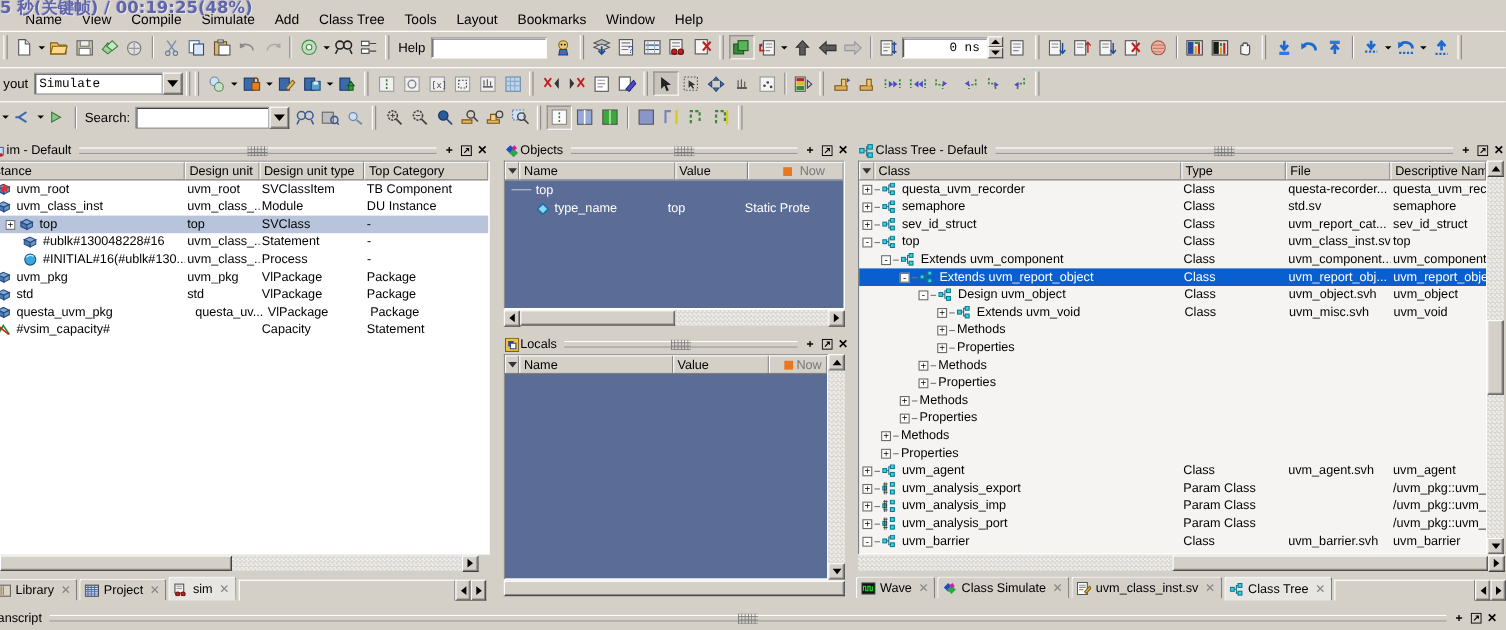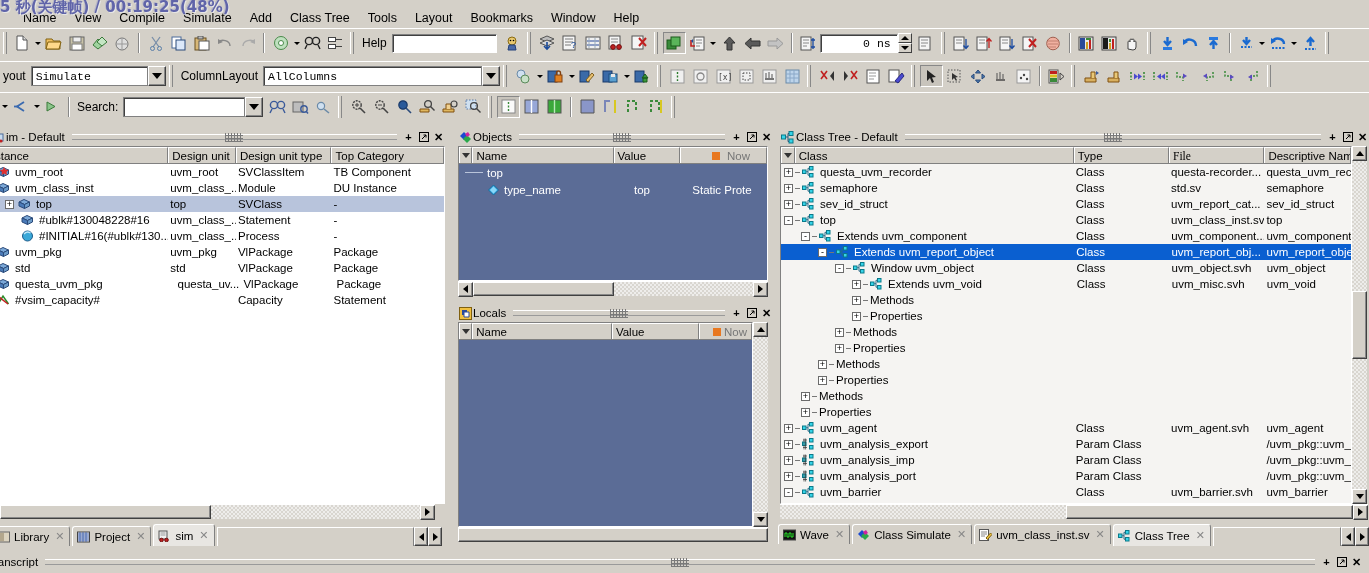--- a/index.html
+++ b/index.html
@@ -515,27 +515,20 @@
 
   <div class="tbrow" id="tb2">
     <div class="tgrp" style="padding-left:0">
       <span class="tlabel">yout</span>
       <div class="combo" style="width:135px">
         <div class="cbox" style="flex:1">Simulate</div>
         <div class="cbtn"></div>
       </div>
     </div>
     <div class="grip"></div>
-    <div class="tgrp">
-      <span class="tlabel">ColumnLayout</span>
-      <div class="combo" style="width:237px">
-        <div class="cbox" style="flex:1">AllColumns</div>
-        <div class="cbtn"></div>
-      </div>
-    </div>
     <div class="grip"></div>
     <div class="tgrp">
       <div class="tbtn">
         <svg width="17" height="15" viewBox="0 0 17 15">
             <circle cx="6" cy="5" r="4" fill="#cfe0f0" stroke="#6a8aa8"></circle>
             <circle cx="10" cy="10" r="4" fill="#c8e0c8" stroke="#5a8a5a"></circle>
           </svg>
       </div>
       <div class="caret"></div>
       <div class="tbtn">
@@ -1091,21 +1084,21 @@
     <div class="tabnav">
       <div>
           <span class="arr l"></span>
         </div>
       <div>
           <span class="arr r"></span>
         </div>
     </div>
   </div>
 
-  <div class="pane" id="objects-pane" style="left:455px; top:129px; width:318px; height:172px;text-align:center;">
+  <div class="pane" id="objects-pane" style="left:455px; top:129px; width:318px; height:172px;">
     <div class="pane-title">
       <span style="width:16px;display:flex;align-items:center;justify-content:center;">
         <svg width="13" height="13" viewBox="0 0 13 13">
             <path d="M1 5 L5 1 L9 5 L5 9z" fill="#1a4ad0"></path>
             <path d="M4 8 L8 4 L12 8 L8 12z" fill="#2aa84a"></path>
             <path d="M6 3 L9 1 L11 4 L8 6z" fill="#d020a0"></path>
           </svg>
       </span>
       <span class="ptxt">Objects</span>
       <span class="rule"></span>
@@ -1235,21 +1228,21 @@
             <path d="M3 7 L7 3 M4.5 3 H7 V5.5" fill="none" stroke="#000"></path>
           </svg>
       </span>
       <span class="pbtn">✕</span>
     </div>
     <div class="grid-wrap" style="position:absolute; left:2px; top:17px; width:572px; height:358px; background:#f5f4f2;">
       <div class="hdr" id="ct-hdr">
           <div class="hc hfilter" style="width: 14px;"></div>
           <div class="hc" style="width: 287px;">Class</div>
           <div class="hc" style="width: 98px;">Type</div>
-          <div class="hc" style="width: 98px; font-family: Liberation Serif, serif;">File</div>
+          <div class="hc" style="width: 98px;">File</div>
           <div class="hc" style="width: 89px;">Descriptive Name</div>
         </div>
       <div class="rows" id="ct-rows" style="top:17px;">
           <div class="row">
             <div class="cell" style="width: 301px; display: flex; align-items: center; gap: 2px; padding-left: 3px; overflow: hidden;">
               <span class="expander">+</span>
               <span style="width: 5px; height: 1px; background: rgb(119, 119, 119); flex: 0 0 auto;"></span>
               <span style="display: flex; align-items: center; flex: 0 0 auto; padding-right: 3px;">
                 <svg width="13" height="12" viewBox="0 0 13 12">
                   <rect x="0.5" y="4" width="3.5" height="3.5" fill="#35d4e8" stroke="#0a7a8a"></rect>
@@ -1359,21 +1352,21 @@
               <span class="expander">-</span>
               <span style="width: 5px; height: 1px; background: rgb(119, 119, 119); flex: 0 0 auto;"></span>
               <span style="display: flex; align-items: center; flex: 0 0 auto; padding-right: 3px;">
                 <svg width="13" height="12" viewBox="0 0 13 12">
                   <rect x="0.5" y="4" width="3.5" height="3.5" fill="#35d4e8" stroke="#0a7a8a"></rect>
                   <rect x="7.5" y="0.5" width="3.5" height="3.5" fill="#35d4e8" stroke="#0a7a8a"></rect>
                   <rect x="7.5" y="7.5" width="3.5" height="3.5" fill="#35d4e8" stroke="#0a7a8a"></rect>
                   <path d="M4.2 5.7 h1.8 v-3.4 h1.4 M6 5.7 v3.5 h1.4" fill="none" stroke="#2a6a88"></path>
                 </svg>
               </span>
-              <span>Window  uvm_object</span>
+              <span>Design  uvm_object</span>
             </div>
             <div class="cell" style="width: 98px;">Class</div>
             <div class="cell" style="width: 98px;">uvm_object.svh</div>
             <div class="cell" style="width: 89px;">uvm_object</div>
           </div>
           <div class="row">
             <div class="cell" style="width: 301px; display: flex; align-items: center; gap: 2px; padding-left: 71px; overflow: hidden;">
               <span class="expander">+</span>
               <span style="width: 5px; height: 1px; background: rgb(119, 119, 119); flex: 0 0 auto;"></span>
               <span style="display: flex; align-items: center; flex: 0 0 auto; padding-right: 3px;">

